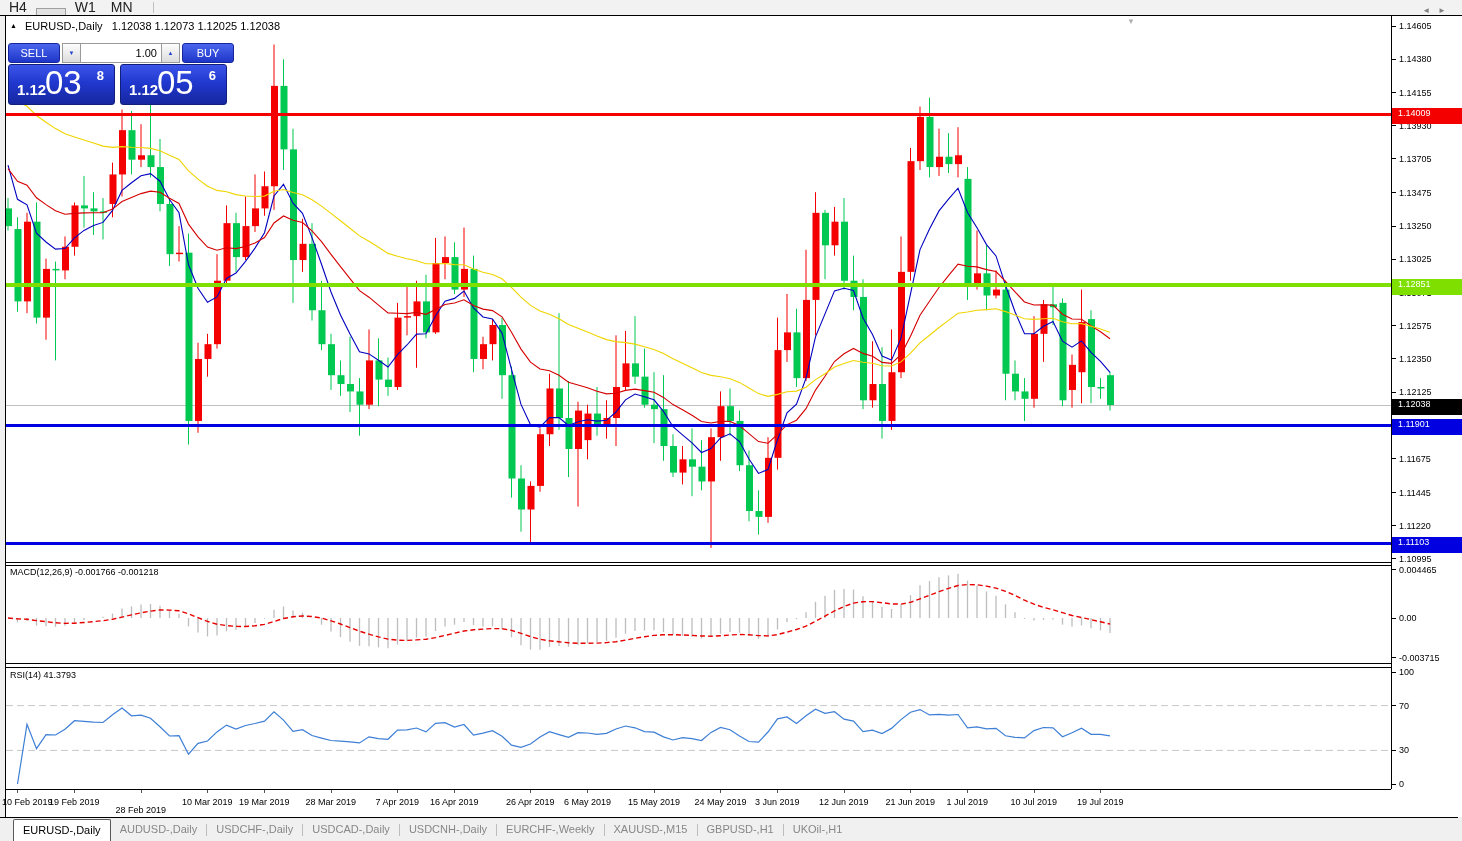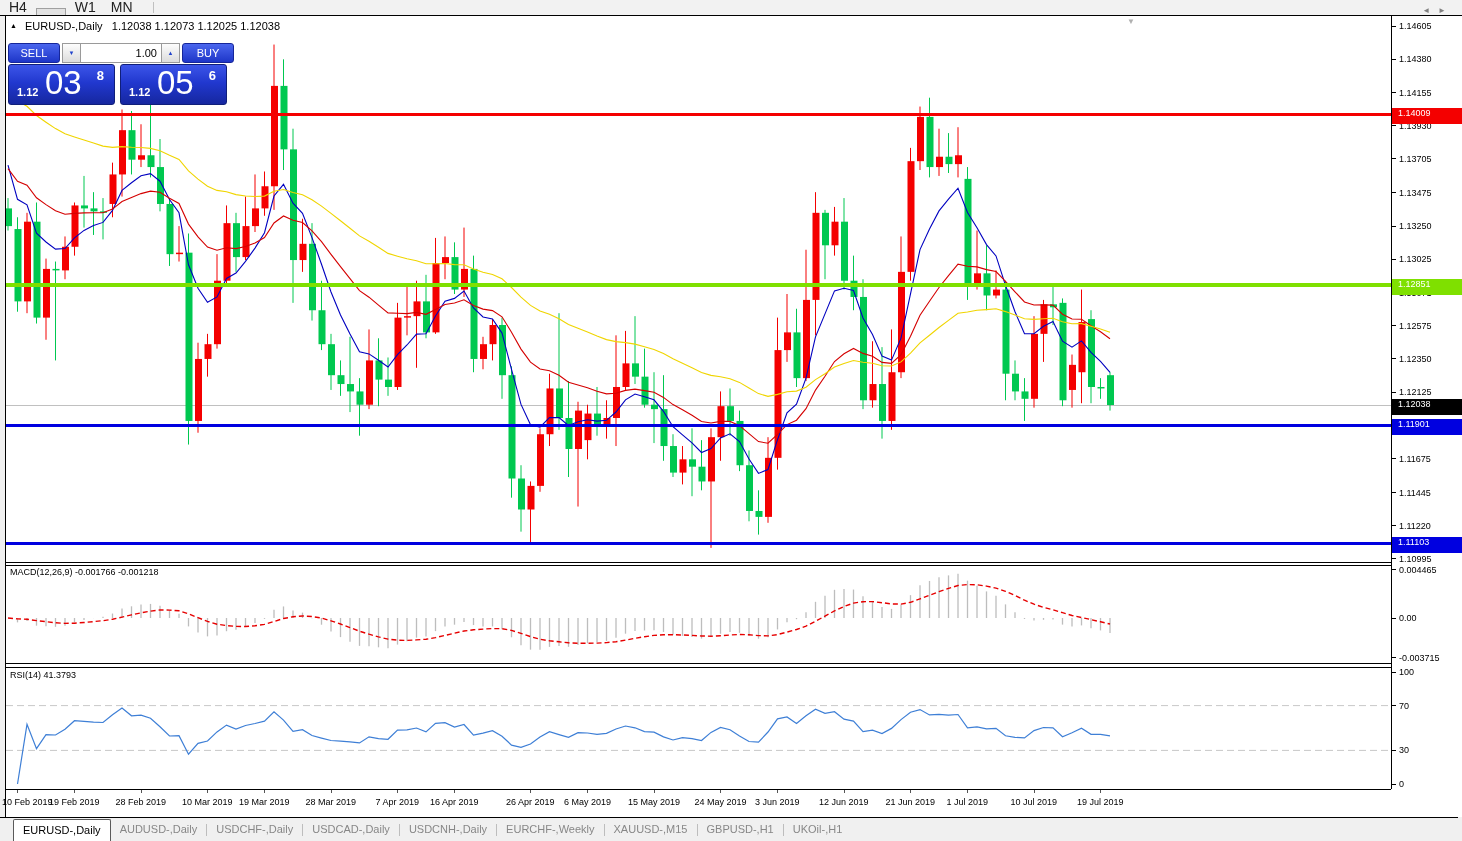--- a/index.html
+++ b/index.html
@@ -22,21 +22,21 @@
             border-radius:3px;font-size:11px;display:flex;align-items:center;justify-content:center;}
   .sellbtn{width:50px;} .buybtn{width:50px;margin-left:2px;}
   .stepper{width:17px;background:linear-gradient(#fdfdfd,#dcdcdc);border:1px solid #9a9a9a;
            color:#2244cc;font-size:6px;display:flex;align-items:center;justify-content:center;}
   .volinput{width:74px;border:1px solid #9a9a9a;border-left:none;border-right:none;
             font-size:11px;text-align:right;padding-right:4px;font-family:"Liberation Sans",sans-serif;}
   .price-row{display:flex;margin-top:1px;}
   .pricebox{width:105px;height:39px;background:linear-gradient(#3c55e8 0%,#2138cf 45%,#16279f 100%);
             border:1px solid #101f7a;border-radius:3px;color:#fff;position:relative;}
   .pricebox+.pricebox{margin-left:5px;}
-  .pb-small{position:absolute;left:8px;bottom:6px;font-size:11px;font-weight:bold;}
+  .pb-small{position:absolute;left:8px;bottom:6px;font-size:15px;font-weight:bold;}
   .pb-big{position:absolute;left:36px;top:-1px;font-size:33px;font-weight:normal;}
   .pb-sup{position:absolute;right:10px;top:3px;font-size:13px;font-weight:bold;}
   
   .ylab{position:absolute;left:1399px;font-size:9px;color:#000;height:10px;line-height:10px;}
   .tag{position:absolute;left:1392px;width:64px;font-size:9px;color:#fff;height:16px;line-height:11px;
        padding-left:6px;z-index:4;}
   .datelab{position:absolute;top:797px;font-size:9px;color:#000;white-space:nowrap;}
   .indlab{position:absolute;left:10px;font-size:9px;color:#000;z-index:5;}
   
   .tabbar{position:absolute;left:0;top:818px;width:1462px;height:23px;background:#f0f0f0;
@@ -550,21 +550,21 @@
   <div id="tags">
       <div class="tag" style="top: 108.077px; background: rgb(244, 0, 0);">1.14009</div>
       <div class="tag" style="top: 279px; background: rgb(127, 224, 0);">1.12851</div>
       <div class="tag" style="top: 419.221px; background: rgb(0, 0, 224);">1.11901</div>
       <div class="tag" style="top: 537.007px; background: rgb(0, 0, 224);">1.11103</div>
       <div class="tag" style="top: 399px; background: rgb(0, 0, 0);">1.12038</div>
     </div>
   <div id="datelabels">
       <div class="datelab" style="left: 2px;">10 Feb 2019</div>
       <div class="datelab" style="left: 49px;">19 Feb 2019</div>
-      <div class="datelab" style="left: 115.5px;">28 Feb 2019</div>
+      <div class="datelab" style="left: 115.5px; margin-top: 8px;">28 Feb 2019</div>
       <div class="datelab" style="left: 182px;">10 Mar 2019</div>
       <div class="datelab" style="left: 239px;">19 Mar 2019</div>
       <div class="datelab" style="left: 305.5px;">28 Mar 2019</div>
       <div class="datelab" style="left: 375.5px;">7 Apr 2019</div>
       <div class="datelab" style="left: 430px;">16 Apr 2019</div>
       <div class="datelab" style="left: 506px;">26 Apr 2019</div>
       <div class="datelab" style="left: 564px;">6 May 2019</div>
       <div class="datelab" style="left: 628px;">15 May 2019</div>
       <div class="datelab" style="left: 694.5px;">24 May 2019</div>
       <div class="datelab" style="left: 755px;">3 Jun 2019</div>

